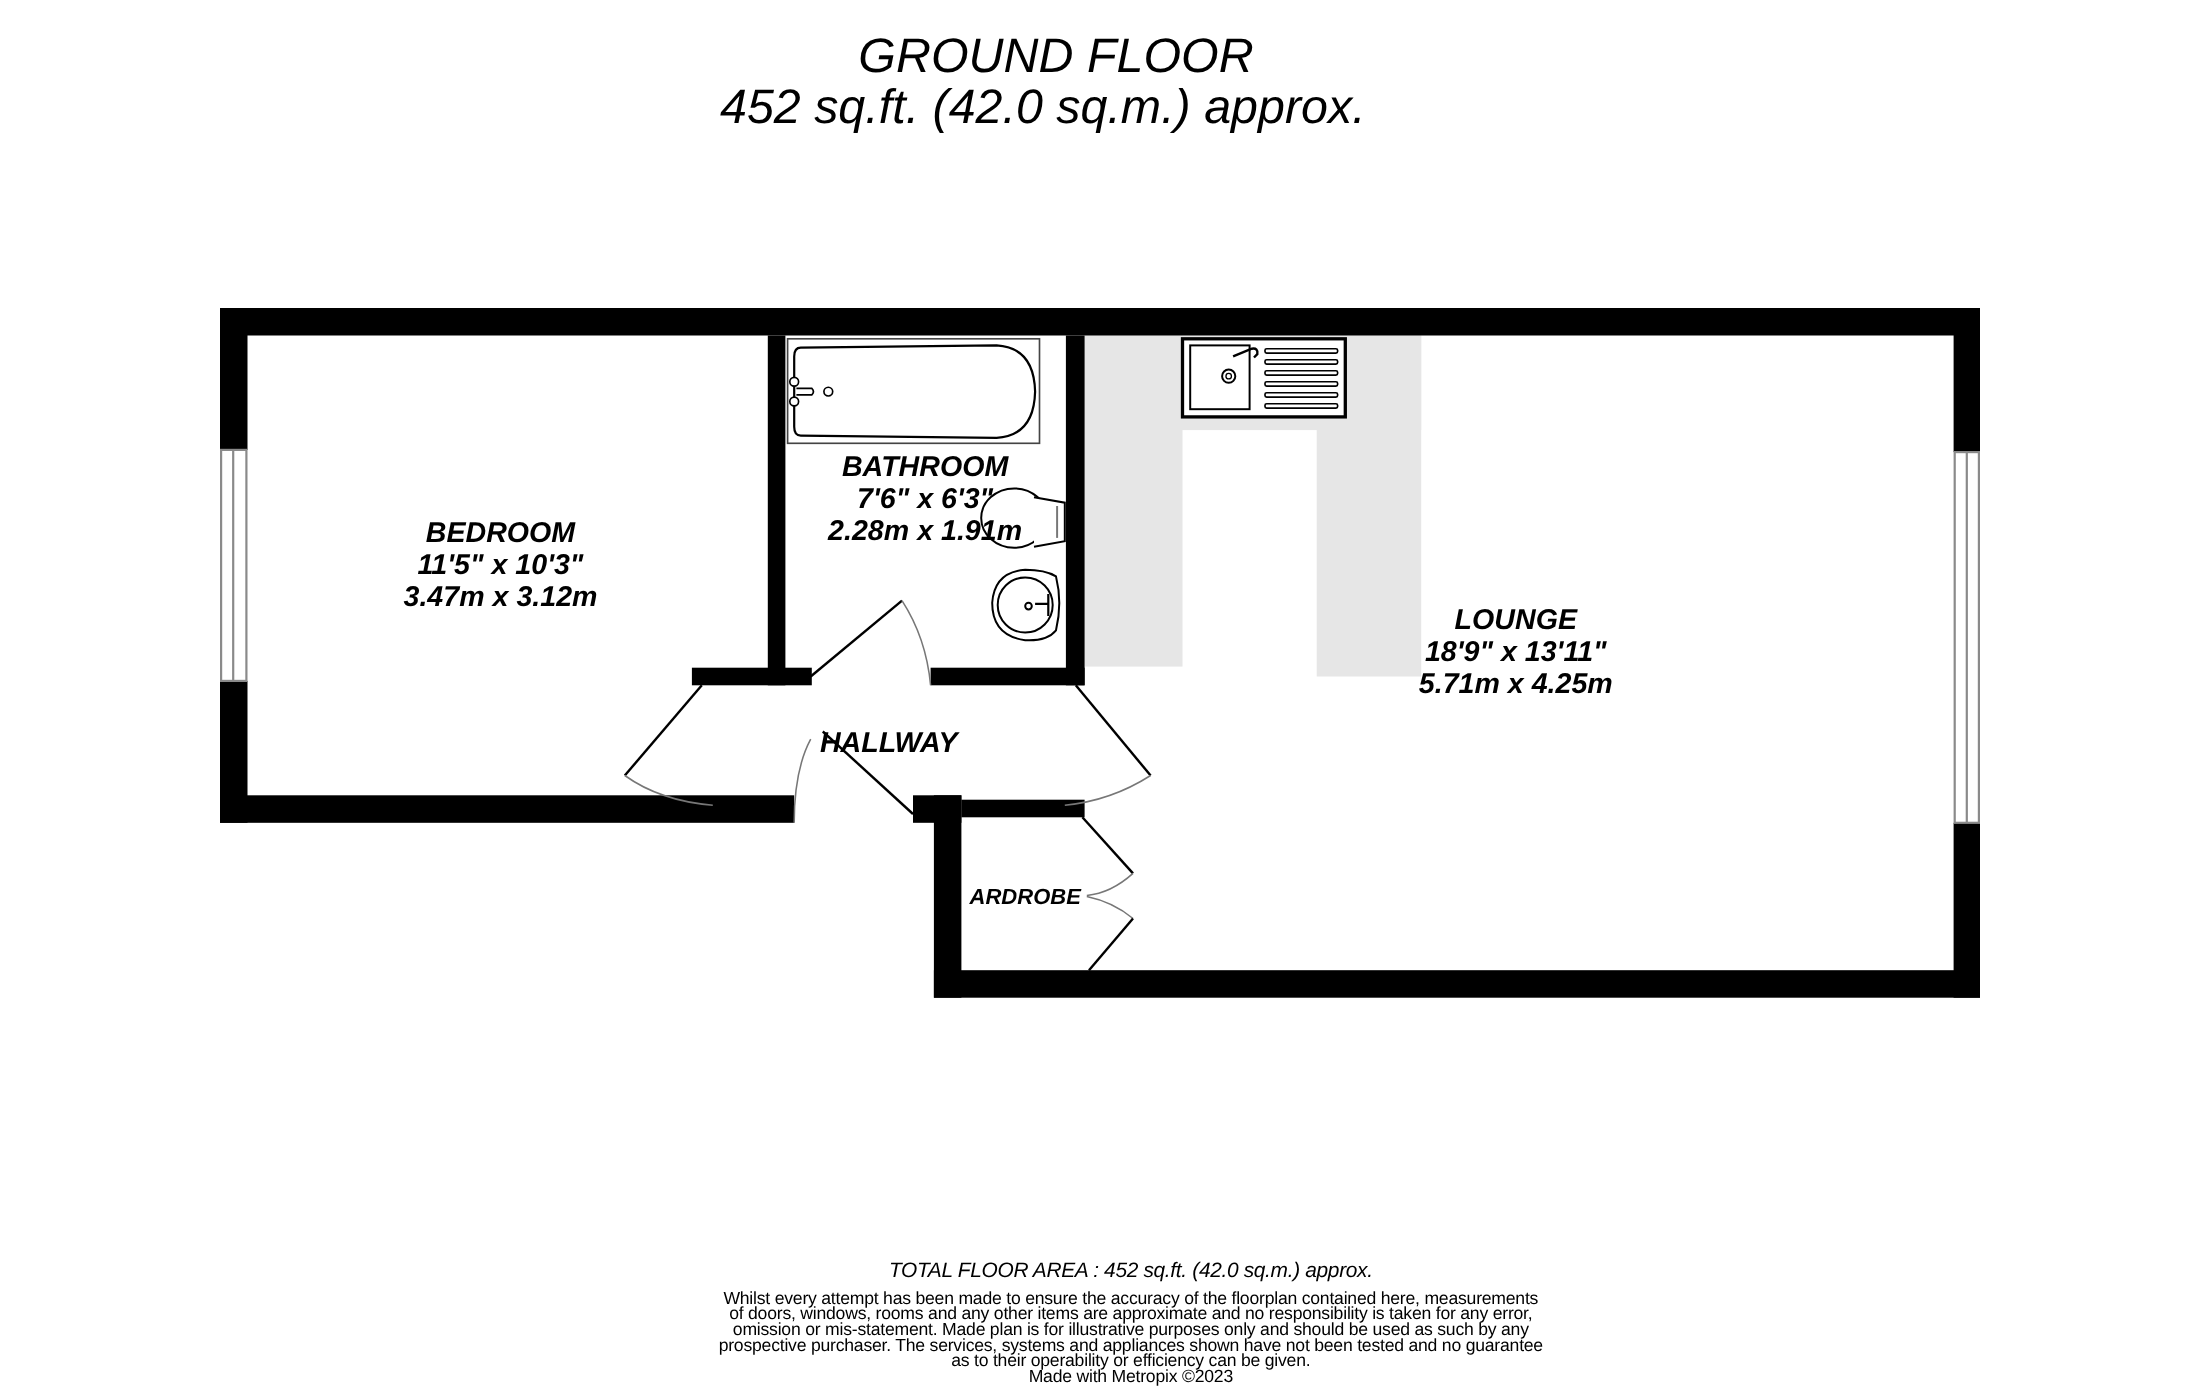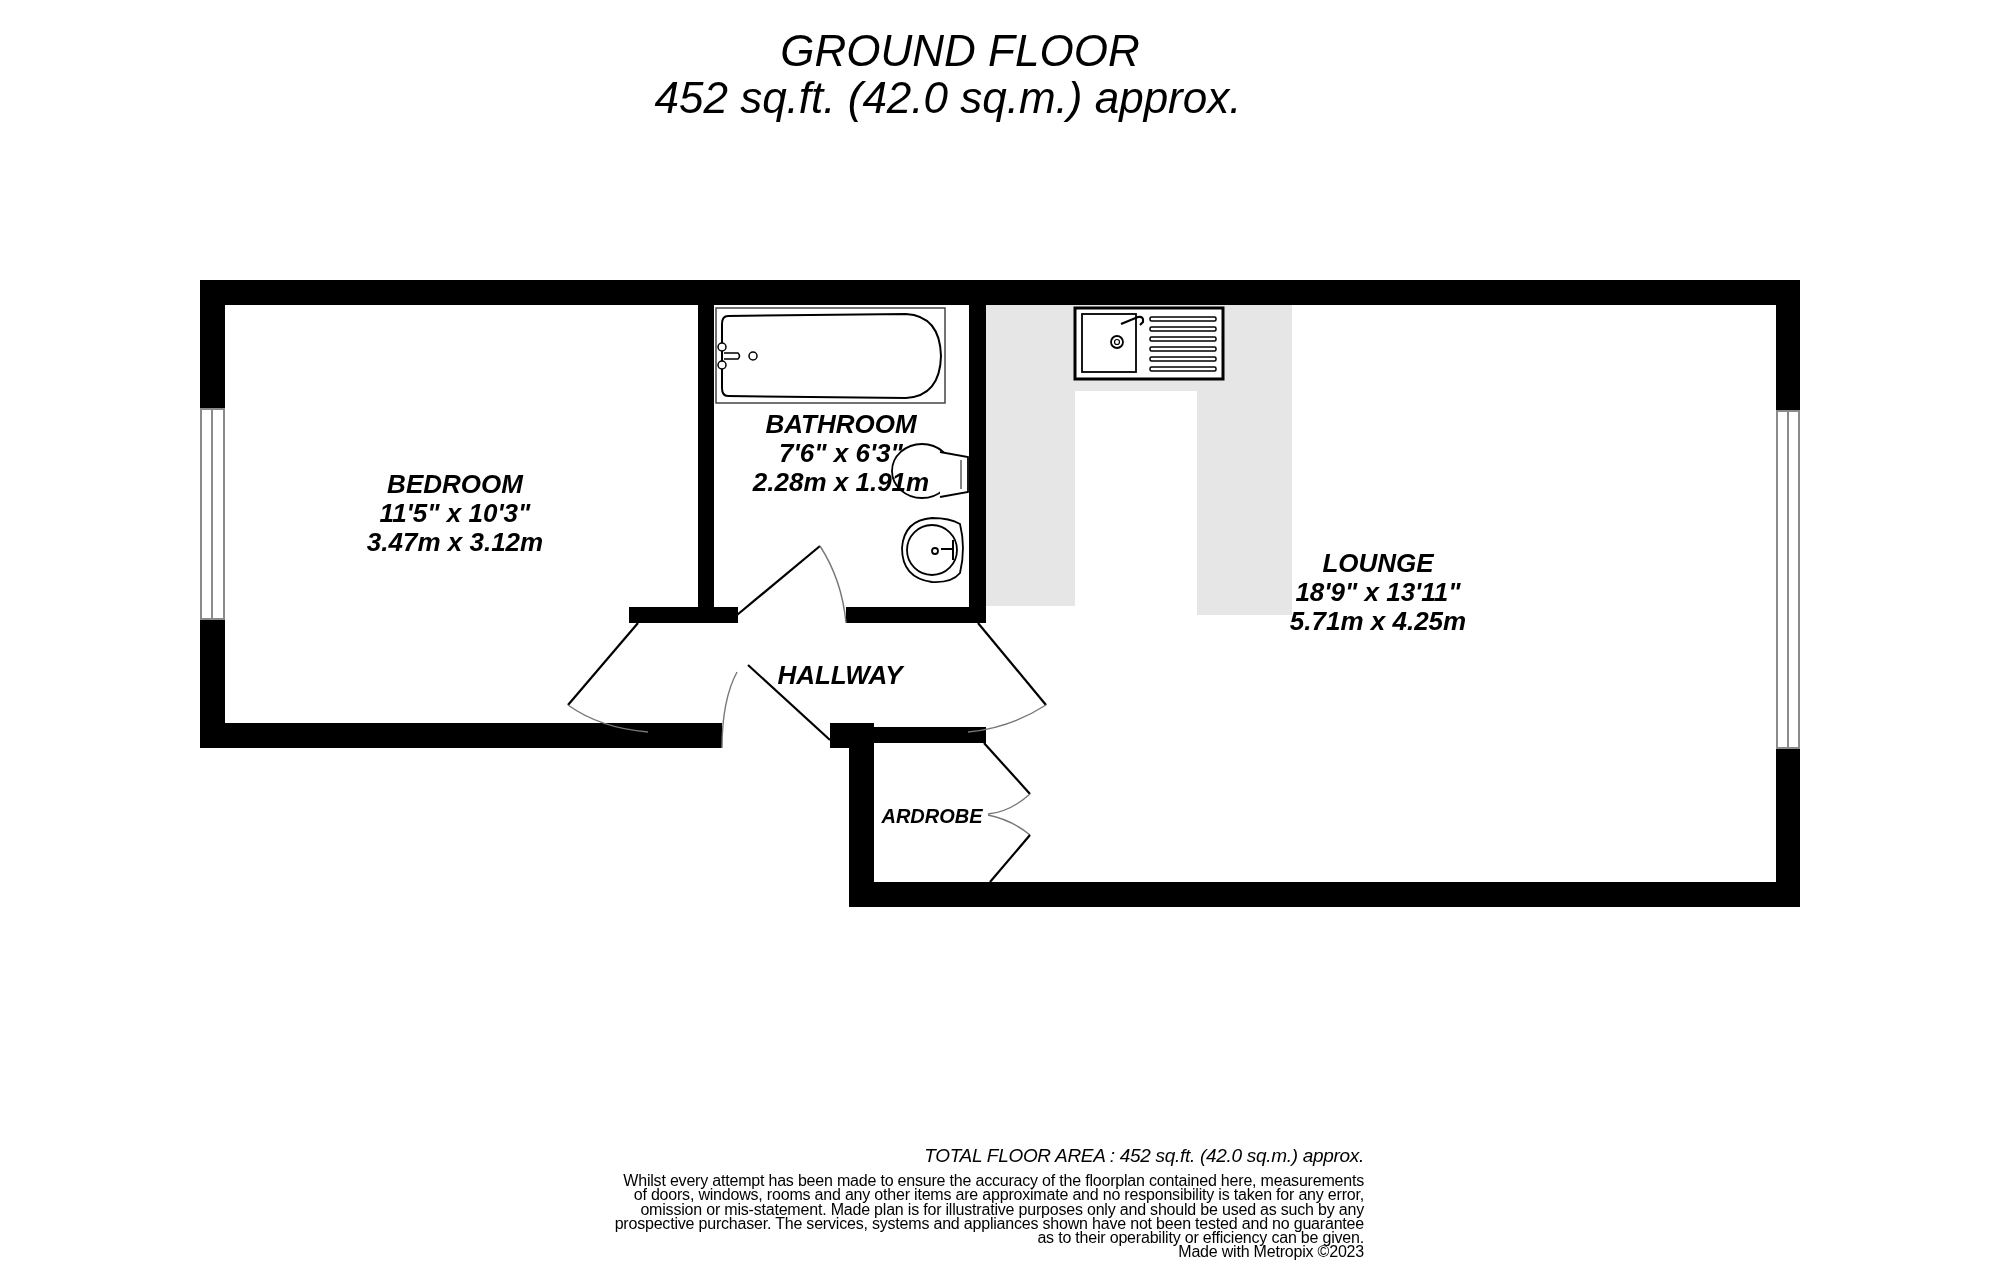--- a/index.html
+++ b/index.html
@@ -6,21 +6,21 @@
   body { width:2000px; height:1267px; position:relative; overflow:hidden;
          font-family:"Liberation Sans", sans-serif; color:#000; }
   .title { position:absolute; left:0; width:2000px; text-align:center; font-style:italic;
            font-family:"Liberation Sans", sans-serif; white-space:nowrap; }
   #floor-title { top:26px; font-size:44px; left:-40px; }
   #floor-area { top:73px; font-size:44px; left:-52px; }
   #plan { position:absolute; left:0; top:0; }
   .room-label { position:absolute; text-align:center; font-weight:bold; font-style:italic;
                 font-family:"Liberation Sans", sans-serif; white-space:nowrap; line-height:29px; }
   .room-label div { font-size:26px; }
-  #footer { position:absolute; left:564px; width:800px; top:1145px; text-align:right;
+  #footer { position:absolute; left:628px; width:800px; top:1145px; text-align:center;
             font-family:"Liberation Sans", sans-serif; }
   #footer .total { font-size:19px; font-style:italic; letter-spacing:-0.3px; margin-bottom:7px; }
   #footer .disc { font-size:16px; line-height:14.3px; letter-spacing:-0.2px; }
 </style>
 </head>
 <body>
 
 <div id="floor-title" class="title">GROUND FLOOR</div>
 <div id="floor-area" class="title">452 sq.ft. (42.0 sq.m.) approx.</div>
 
@@ -139,21 +139,21 @@
   <div>7'6"  x 6'3"</div>
   <div>2.28m  x 1.91m</div>
 </div>
 
 <div class="room-label" style="left:1258px; top:549px; width:240px;text-align:center;">
   <div>LOUNGE</div>
   <div>18'9"  x 13'11"</div>
   <div>5.71m  x 4.25m</div>
 </div>
 
-<div class="room-label" style="left:760px; top:661px; width:160px;text-align:center;">
+<div class="room-label" style="left:728px; top:661px; width:160px;text-align:center;">
   <div>HALLWAY</div>
 </div>
 
 <div class="room-label" style="left:874px; top:802px; width:116px; overflow:hidden;">
   <div style="font-size:20px;">ARDROBE</div>
 </div>
 
 <div id="footer">
   <div class="total">TOTAL FLOOR AREA : 452 sq.ft. (42.0 sq.m.) approx.</div>
   <div class="disc">Whilst every attempt has been made to ensure the accuracy of the floorplan contained here, measurements</div>

